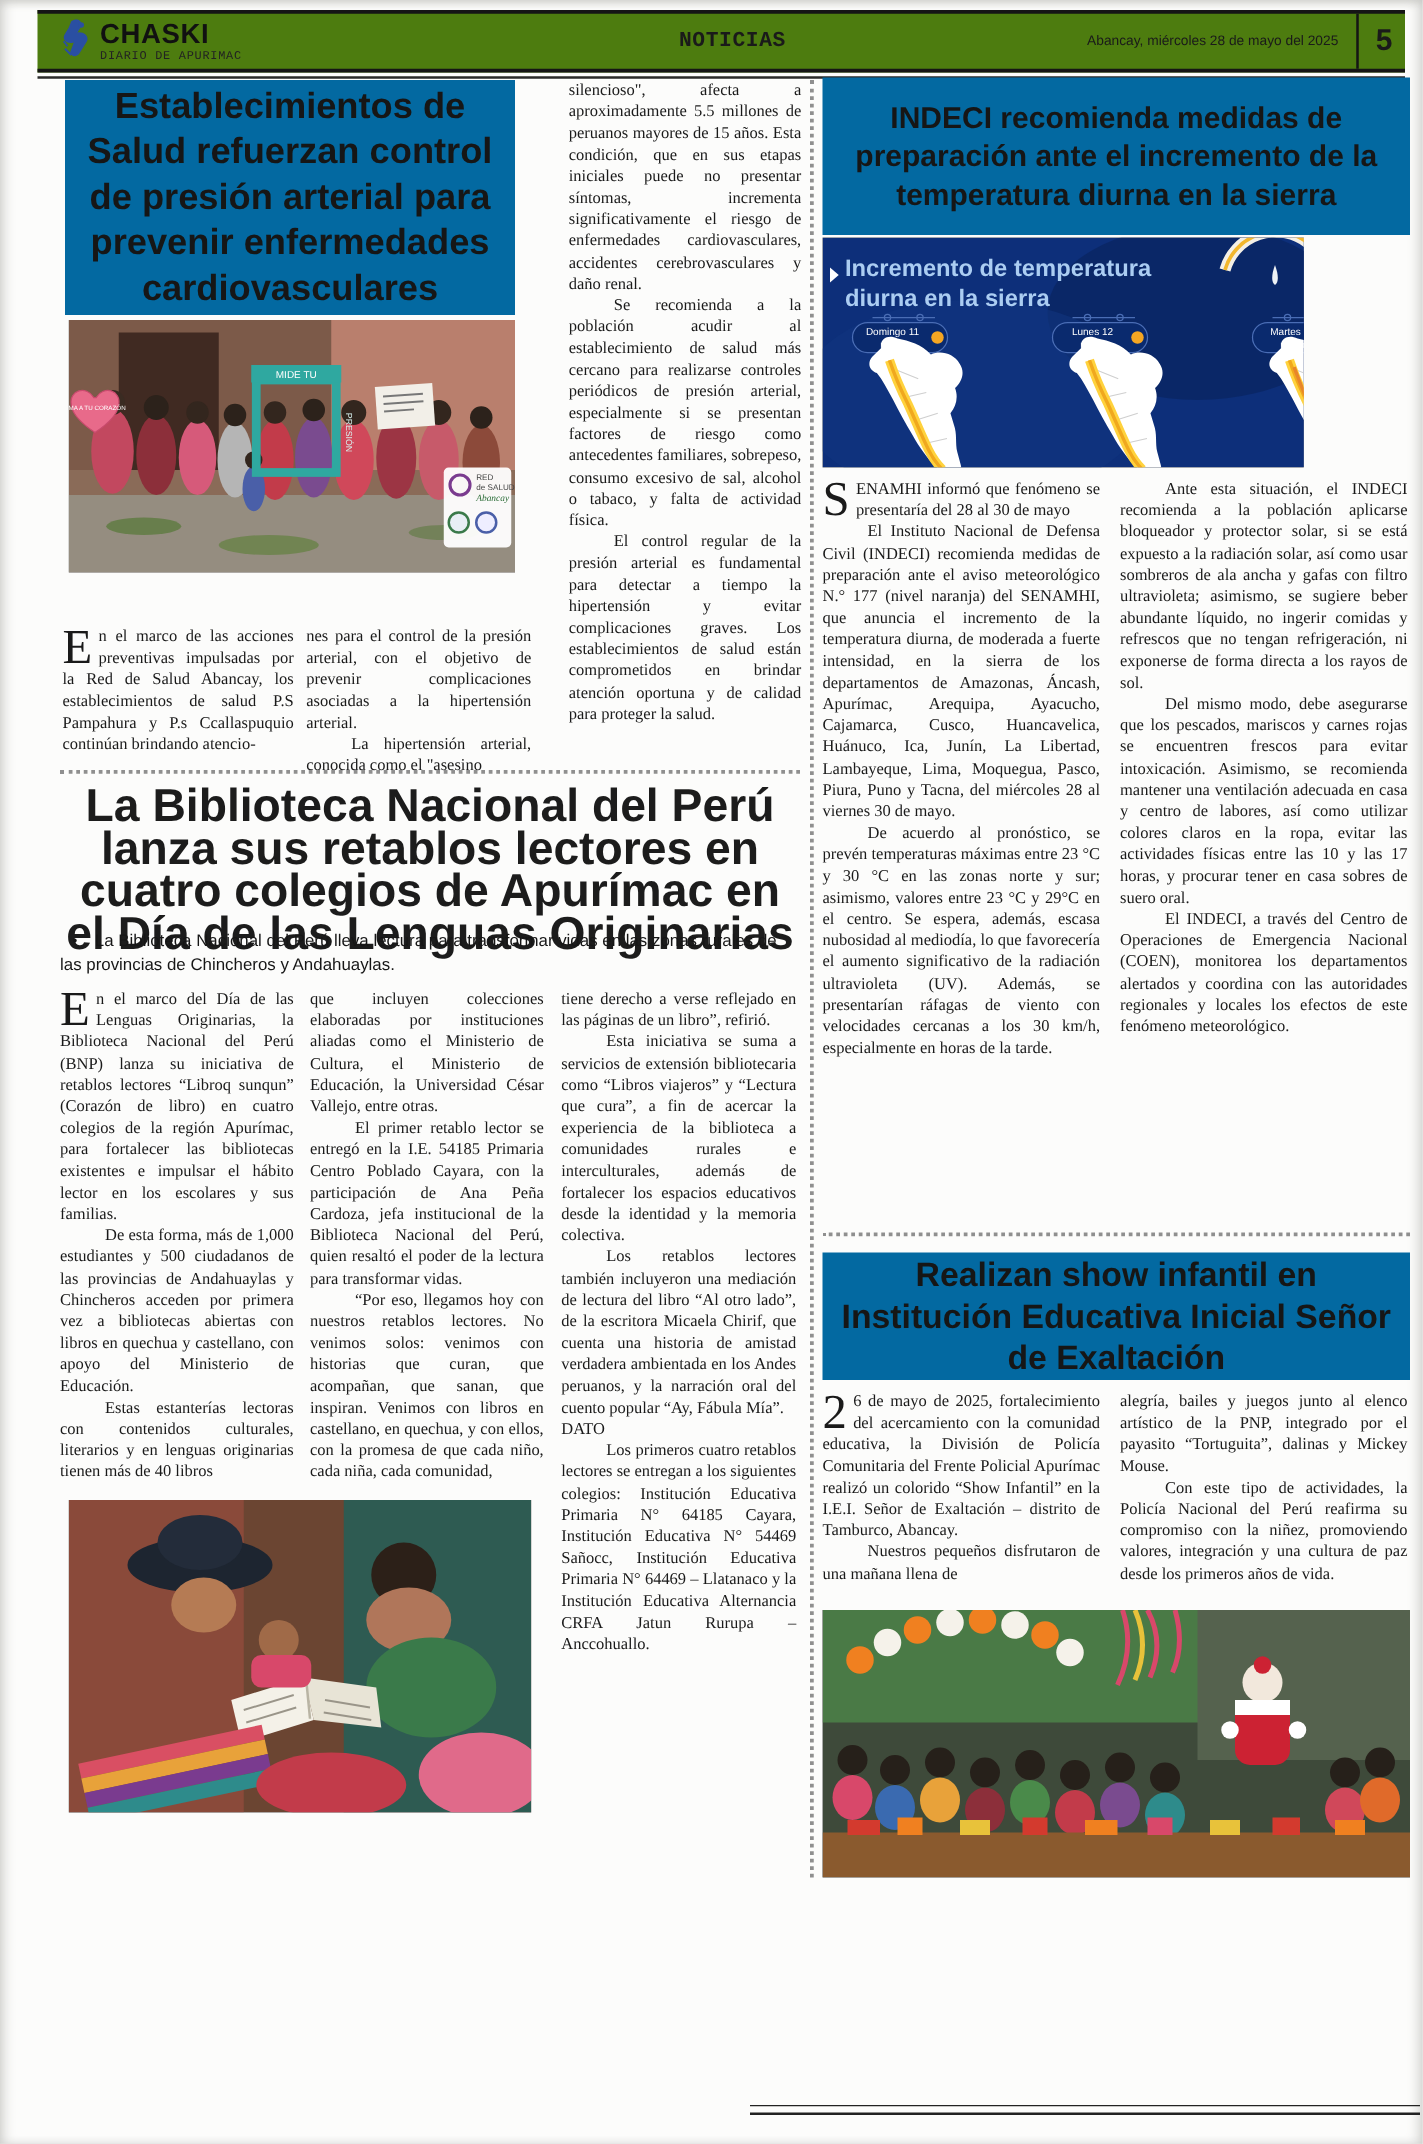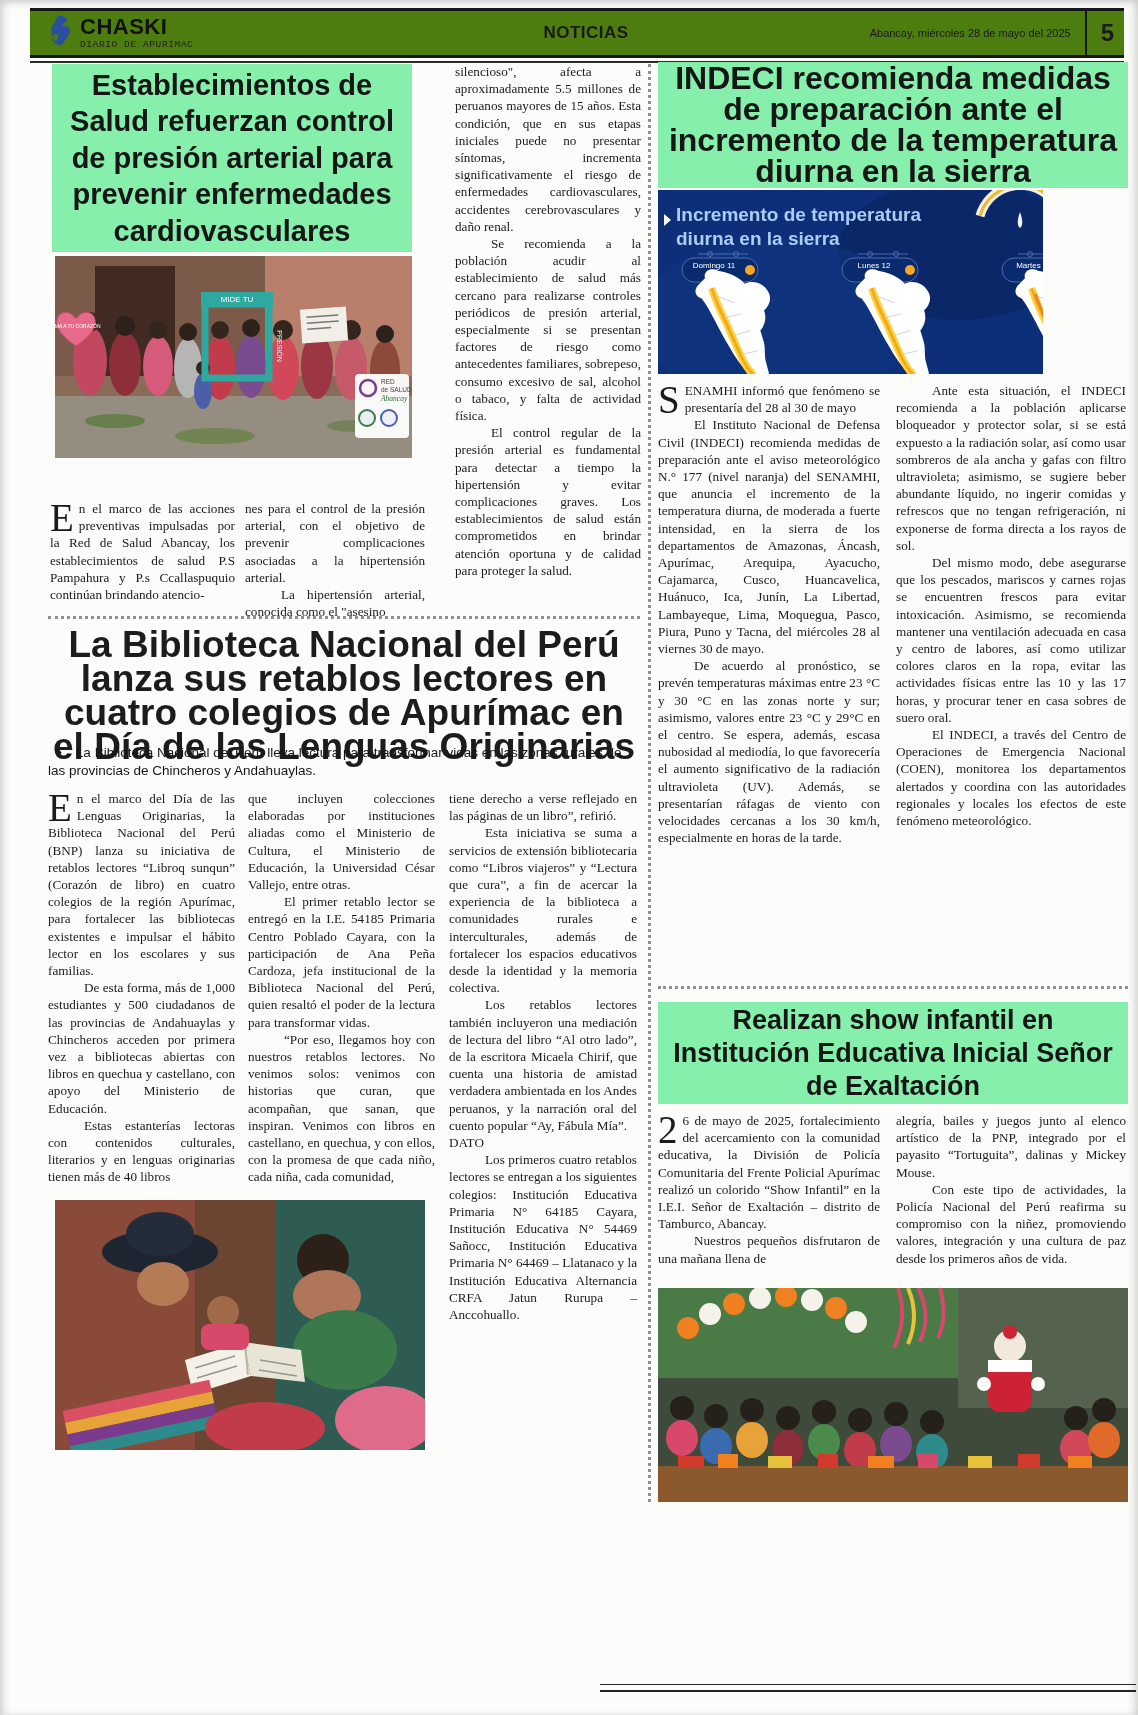--- a/index.html
+++ b/index.html
@@ -8,28 +8,28 @@
         box-shadow:inset 6px 0 10px -4px #c9c9c6, inset -6px 0 10px -4px #c9c9c6, inset 0 6px 8px -4px #d4d4d1;}
   
   .masthead{position:absolute;left:30px;right:14px;top:8px;height:44px;
             border-top:3px solid #151515;border-bottom:3px solid #151515;
             display:flex;align-items:center;background:#4d7c0f;}
   .masthead::after{content:"";position:absolute;left:0;right:0;bottom:-8px;height:2px;background:#2a2a2a;}
   .brand{display:flex;align-items:center;gap:6px;flex:1;padding-left:18px;}
   .brand-txt{display:flex;flex-direction:column;line-height:1;}
   .brand-name{font-family:"Liberation Sans",sans-serif;font-weight:bold;font-size:22px;letter-spacing:.5px;color:#111;}
   .brand-sub{font-family:Liberation Mono, monospace;font-size:9.5px;letter-spacing:.6px;margin-top:2px;color:#222;}
-  .section-name{font-family:Liberation Sans, sans-serif;font-weight:bold;font-size:17px;letter-spacing:.5px;}
+  .section-name{font-family:Liberation Mono, monospace;font-weight:bold;font-size:17px;letter-spacing:.5px;}
   .mast-right{flex:1;display:flex;justify-content:flex-end;align-items:stretch;height:100%;}
   .dateline{font-family:"Liberation Sans",sans-serif;font-size:11px;display:flex;align-items:center;padding-right:14px;}
   .pageno{font-family:"Liberation Sans",sans-serif;font-weight:bold;font-size:24px;
           border-left:2px solid #151515;padding:0 10px 0 14px;display:flex;align-items:center;}
   
   .abs{position:absolute;}
-  .hbox{background:#86efac;text-align:center;font-family:"Liberation Sans",sans-serif;
+  .hbox{background:#0369a1;text-align:center;font-family:"Liberation Sans",sans-serif;
         font-weight:700;color:#161616;display:flex;align-items:center;justify-content:center;padding:4px 10px;box-sizing:border-box;}
   .bcol{position:absolute;font-size:13.2px;line-height:17.2px;text-align:justify;text-justify:inter-word;}
   .bcol p{margin:0;}
   .bcol p.ind{text-indent:36px;}
   .dropcap{float:left;font-size:39px;line-height:31px;padding:2px 5px 0 0;font-weight:normal;}
   .dotline{position:absolute;border-top:3px dotted #8f8f8f;height:0;}
   .dotv{position:absolute;border-left:3px dotted #8f8f8f;width:0;}
   .photo{position:absolute;overflow:hidden;background:#777;}
   .photo svg{display:block;}
   .bullet-line{position:absolute;font-family:"Liberation Sans",sans-serif;font-size:13.5px;line-height:17.5px;color:#161616;}
@@ -131,21 +131,21 @@
     <p class="ind">La hipertensión arterial, conocida como el "asesino</p>
   </div>
   <div class="bcol" style="left:455px;top:63px;width:186px;">
     <p>silencioso", afecta a aproximadamente 5.5 millones de peruanos mayores de 15 años. Esta condición, que en sus etapas iniciales puede no presentar síntomas, incrementa significativamente el riesgo de enfermedades cardiovasculares, accidentes cerebrovasculares y daño renal.</p>
     <p class="ind">Se recomienda a la población acudir al establecimiento de salud más cercano para realizarse controles periódicos de presión arterial, especialmente si se presentan factores de riesgo como antecedentes familiares, sobrepeso, consumo excesivo de sal, alcohol o tabaco, y falta de actividad física.</p>
     <p class="ind">El control regular de la presión arterial es fundamental para detectar a tiempo la hipertensión y evitar complicaciones graves. Los establecimientos de salud están comprometidos en brindar atención oportuna y de calidad para proteger la salud.</p>
   </div>
 
   <div class="dotline" style="left:48px;top:616px;width:592px;"></div>
 
-  <div class="hbox abs" style="left:658px;top:62px;width:470px;height:126px;font-size:32px;line-height:31px;">INDECI recomienda medidas de preparación ante el incremento de la temperatura diurna en la sierra</div>
+  <div class="hbox abs" style="left:658px;top:62px;width:470px;height:126px;font-size:24px;line-height:31px;">INDECI recomienda medidas de preparación ante el incremento de la temperatura diurna en la sierra</div>
 
   <div class="photo" style="left:658px;top:190px;width:385px;height:184px;text-align:center;">
     <svg width="470" height="184" viewBox="0 0 470 184">
       <defs>
         <path id="peru" d="M37,3 C29,-1 21,3 23,11 L15,19 C10,25 13,31 19,33 C24,39 28,47 33,56 C38,66 44,77 50,87 C56,98 64,109 73,117 L81,123 C88,127 94,122 92,113 L89,102 C87,94 89,86 86,78 L83,68 C88,62 90,54 87,46 C93,41 96,32 91,25 C86,16 74,13 66,17 C58,8 47,5 37,3 Z"></path>
         <path id="band" d="M30,22 C34,34 40,48 46,60 C52,73 58,88 64,100 C68,108 72,113 76,117" fill="none"></path>
       </defs>
       <rect width="470" height="184" fill="#0d2f7a"></rect>
       <ellipse cx="300" cy="60" rx="120" ry="70" fill="#0a2563" opacity=".8"></ellipse>
       <ellipse cx="120" cy="130" rx="140" ry="80" fill="#10357f" opacity=".6"></ellipse>

